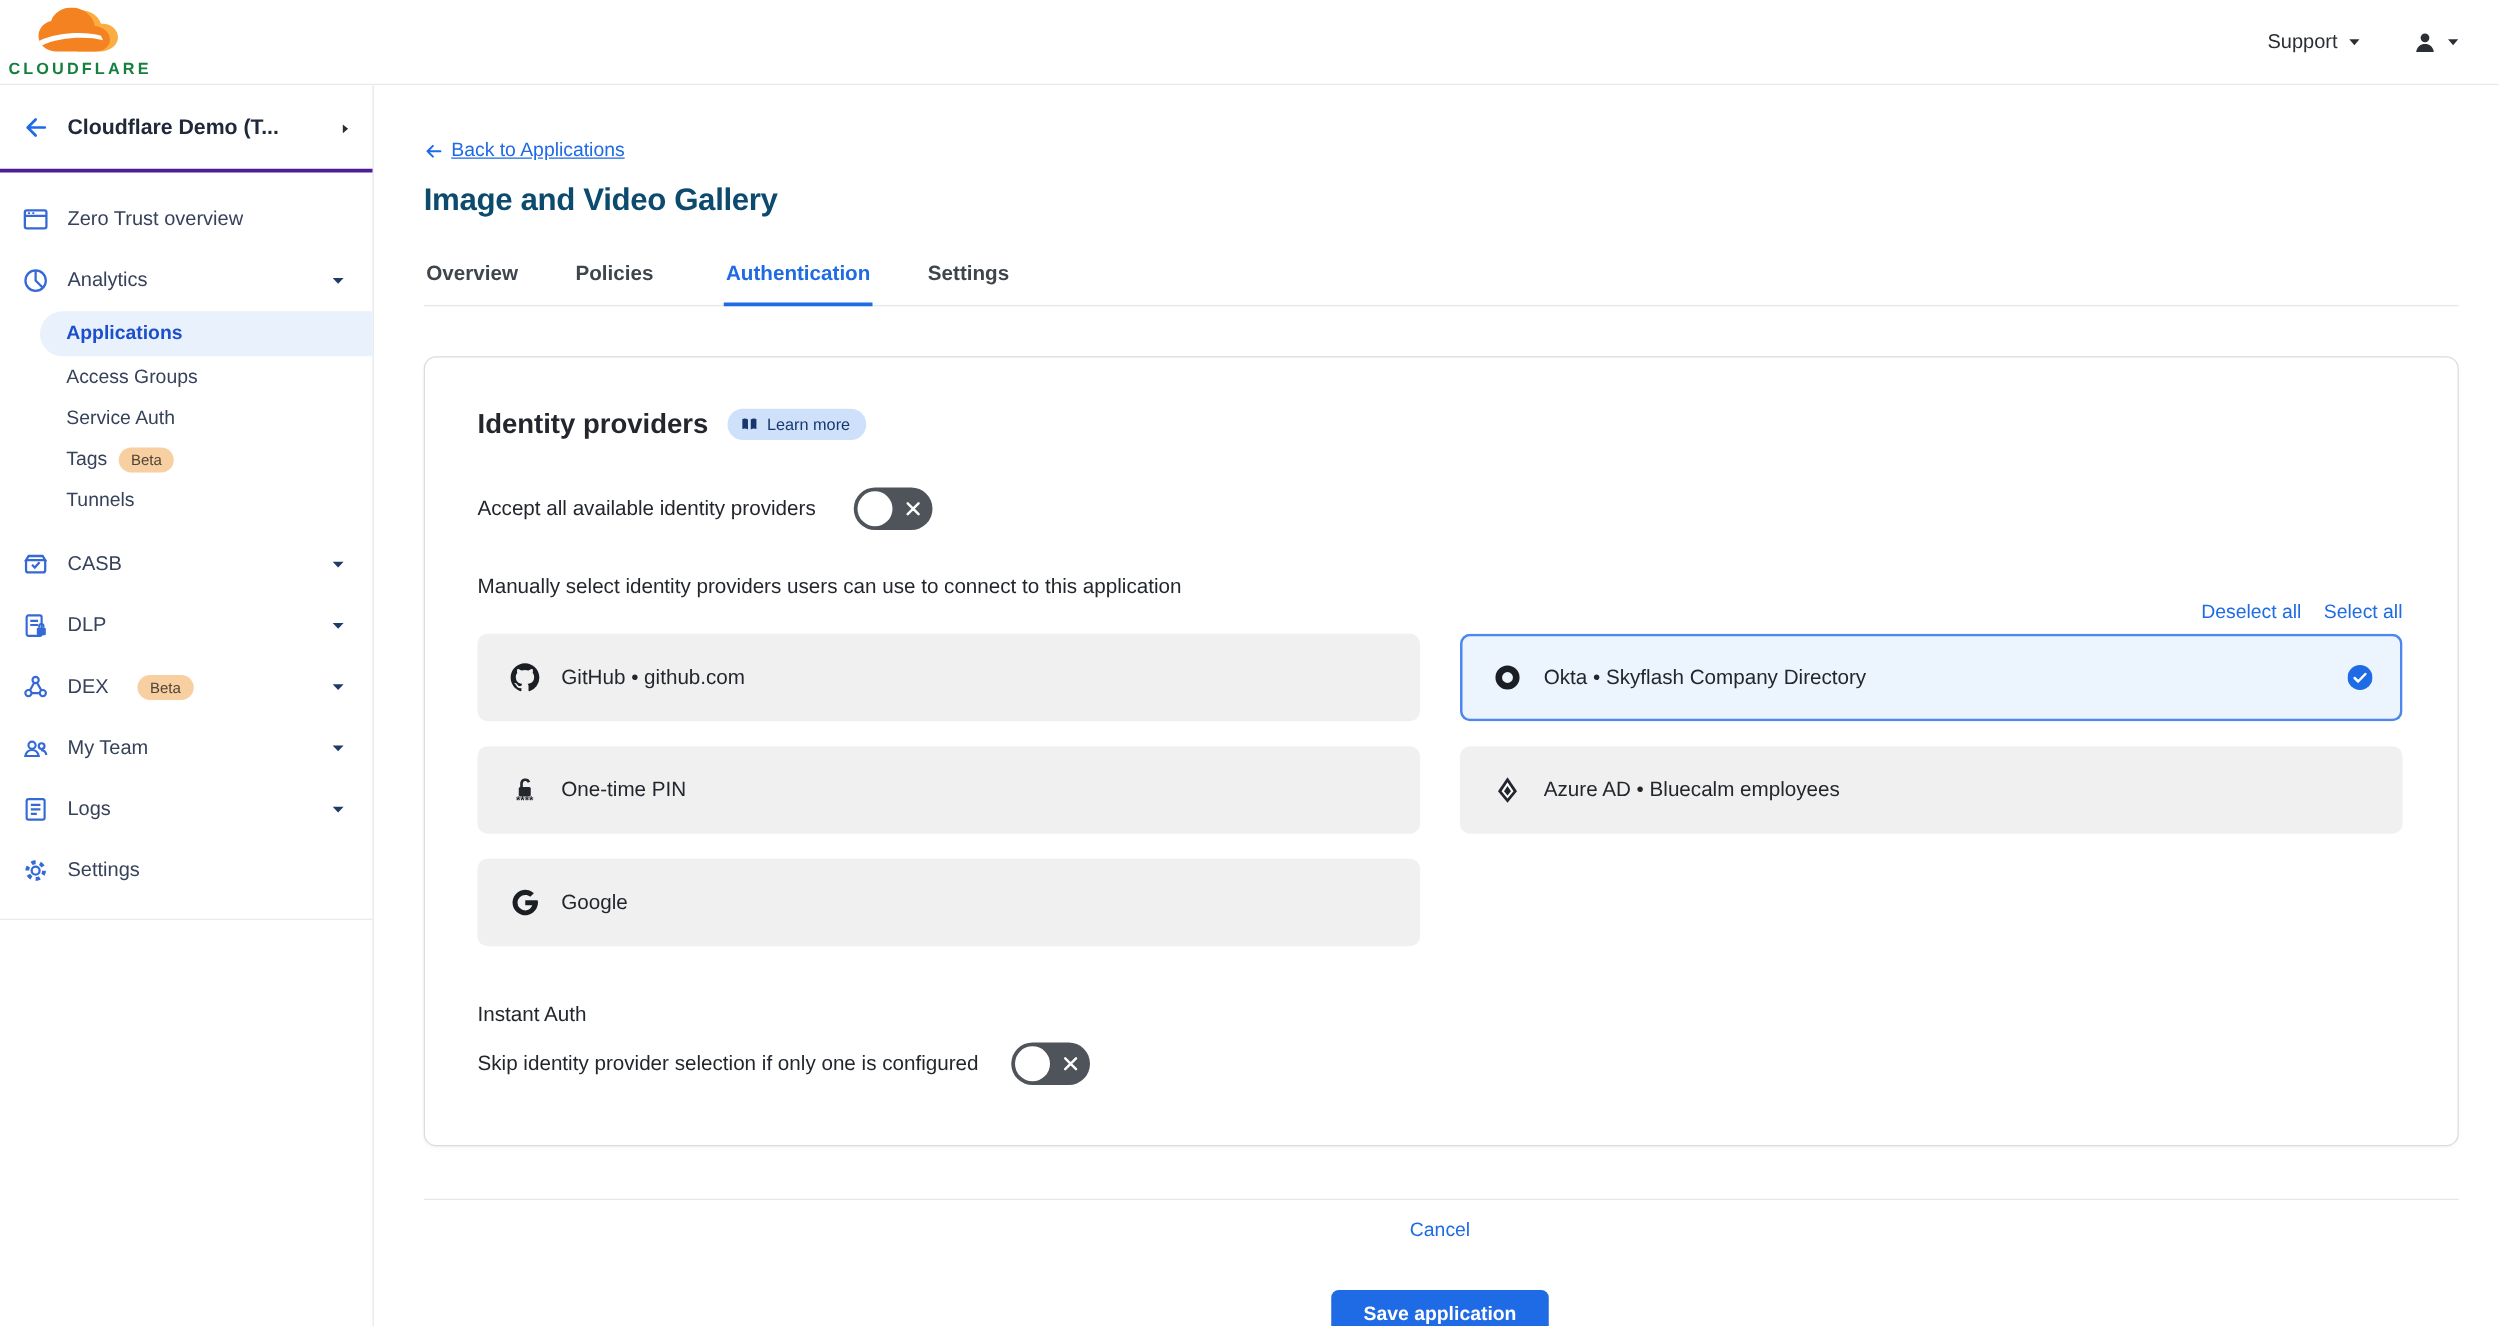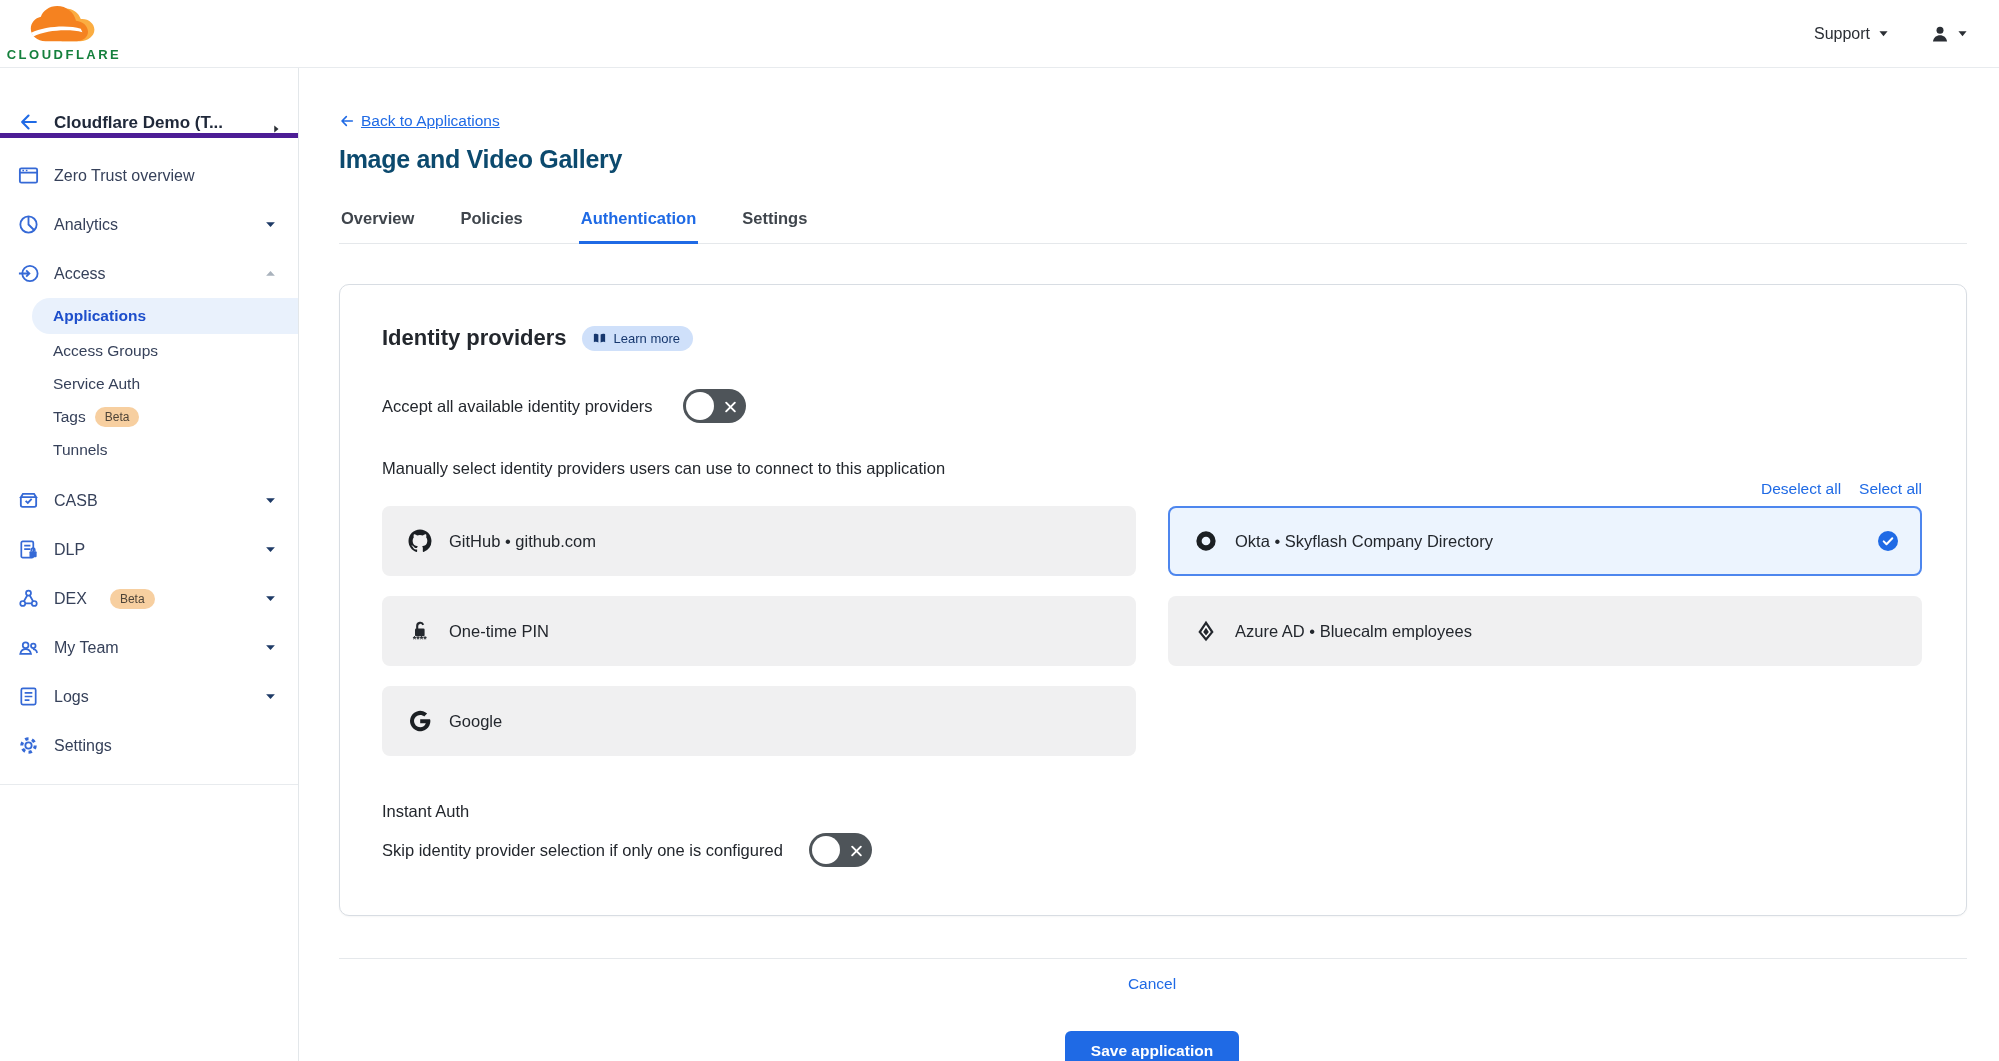--- a/index.html
+++ b/index.html
@@ -16,22 +16,22 @@
   .user-menu { display: flex; align-items: center; gap: 6px; cursor: pointer; }
   .tri { width: 13px; height: 13px; }
   .tri svg, .icon svg { display: block; width: 100%; height: 100%; }
 
   
   .body-row { display: flex; height: 993px; }
   .sidebar { width: 299px; border-right: 1px solid #e3e7ea; background: #fff; flex: none; }
   .main { flex: 1; padding: 0 32px 0 40px; }
 
   
-  .sb-header { height: 70px; display: flex; align-items: flex-end; padding: 0 16px 0 18px;
-    border-bottom: 5px solid #4c1d95; gap: 14px; }
+  .sb-header { height: 70px; display: flex; align-items: center; padding: 0 16px 0 18px;
+    border-bottom: 3px solid #4c1d95; gap: 14px; }
   .sb-back { width: 22px; height: 22px; color: #1f6ae5; cursor: pointer; flex: none; }
   .sb-account { font-size: 17px; font-weight: 700; color: #20293a; white-space: nowrap; overflow: hidden; }
   .sb-chev { width: 12px; height: 12px; color: #2b2f35; margin-left: auto; cursor: pointer; flex: none; }
   .nav { padding-top: 13px; }
   .nav-item { height: 49px; display: flex; align-items: center; padding: 0 20px 0 17px; gap: 14px;
     font-size: 16px; color: #36415a; cursor: pointer; }
   .nicon { width: 23px; height: 23px; color: #3569d6; flex: none; }
   .caret { width: 15px; height: 15px; margin-left: auto; color: #1e3a66; cursor: pointer; flex: none; }
   .caret.up { color: #a9b2bc; }
   .sub-item { height: 33px; display: flex; align-items: center; padding-left: 53px;
@@ -169,32 +169,20 @@
               <path d="M12 3.5V12l6 6"></path>
             </svg>
         </span>
         <span>Analytics</span>
         <span class="caret"><svg viewBox="0 0 24 24" fill="currentColor">
               <path d="M5 8.5h14L12 16z"></path>
             </svg></span>
       </div>
 
 
-      <div class="nav-item">
-        <span class="nicon">
-          <svg viewBox="0 0 24 24" fill="none" stroke="currentColor" stroke-width="1.9">
-              <circle cx="13.5" cy="12" r="8"></circle>
-              <path d="M2 12h10.5M9.6 8.8 12.9 12l-3.3 3.2"></path>
-            </svg>
-        </span>
-        <span>Access</span>
-        <span class="caret up"><svg viewBox="0 0 24 24" fill="currentColor">
-              <path d="M5 15.5 12 8l7 7.5z"></path>
-            </svg></span>
-      </div>
 
       <div class="sub-item active">
         <span>Applications</span>
       </div>
       <div class="sub-item">
         <span>Access Groups</span>
       </div>
       <div class="sub-item">
         <span>Service Auth</span>
       </div>

